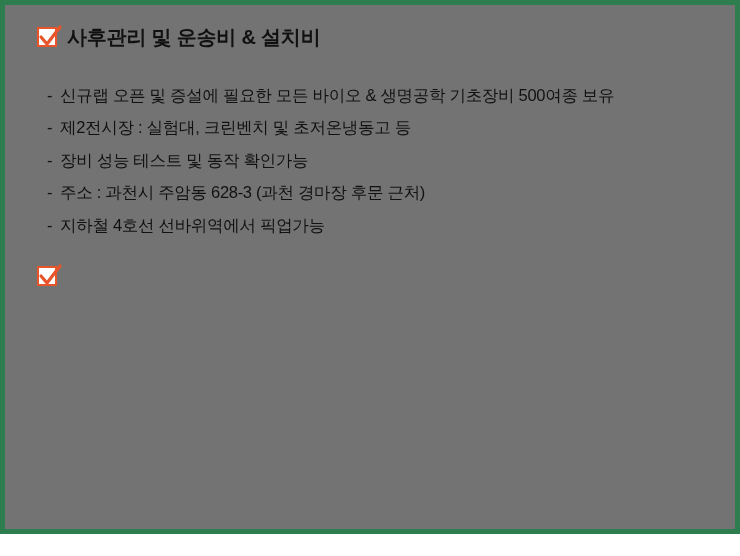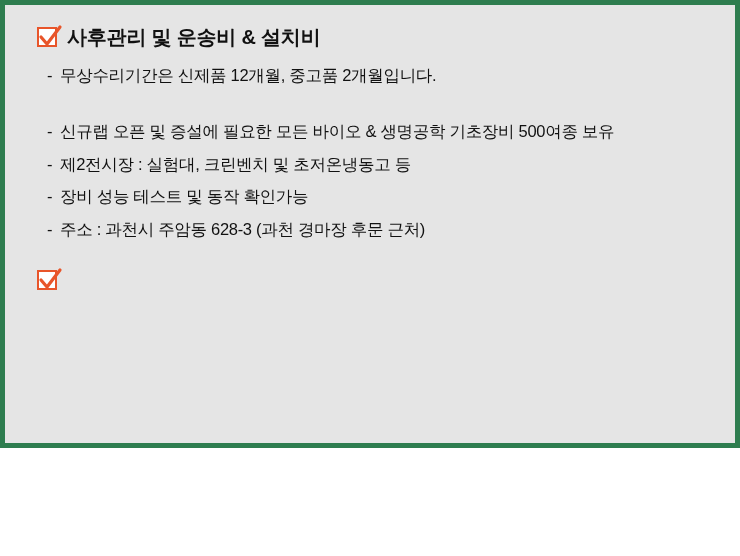--- a/index.html
+++ b/index.html
@@ -8,23 +8,23 @@
   }
   body {
     width: 740px;
     height: 556px;
     background: #ffffff;
     font-family: "Liberation Sans", sans-serif;
   }
   .page {
     box-sizing: border-box;
     width: 740px;
-    height: 448px;
+    height: 534px;
     border: 5px solid #2e7d4f;
-    background: #e5e5e5;
+    background: #737373;
     padding: 20px 24px 10px 24px;
     overflow: hidden;
   }
   .section {
     margin-bottom: 4px;
   }
   .section-head {
     display: flex;
     align-items: center;
     gap: 10px;
@@ -77,32 +77,32 @@
   <div class="section">
     <div class="section-head">
       <span class="check-icon">
         <svg width="26" height="26" viewBox="0 0 26 26">
           <path d="M4 13 L10 20 L23 3" stroke="#e8552a" stroke-width="3.2" fill="none" stroke-linecap="round" stroke-linejoin="round"></path>
         </svg>
       </span>
       <span class="section-title">사후관리 및 운송비 &amp; 설치비</span>
     </div>
     <div class="lines">
-      <div class="line"><span class="dash">-</span><span>무상수리기간은 신제품 12개월, 중고품 2개월입니다.</span></div>
     </div>
   </div>
 
   <div class="spacer-lg"></div>
 
   <div class="section">
     <div class="lines">
       <div class="line"><span class="dash">-</span><span>신규랩 오픈 및 증설에 필요한 모든 바이오 &amp; 생명공학 기초장비 500여종 보유</span></div>
       <div class="line"><span class="dash">-</span><span>제2전시장 : 실험대, 크린벤치 및 초저온냉동고 등</span></div>
       <div class="line"><span class="dash">-</span><span>장비 성능 테스트 및 동작 확인가능</span></div>
       <div class="line"><span class="dash">-</span><span>주소 : 과천시 주암동 628-3 (과천 경마장 후문 근처)</span></div>
+      <div class="line"><span class="dash">-</span><span>지하철 4호선 선바위역에서 픽업가능</span></div>
     </div>
   </div>
 
   <div class="spacer-lg"></div>
 
   <div class="section">
     <div class="section-head">
       <span class="check-icon">
         <svg width="26" height="26" viewBox="0 0 26 26">
           <path d="M4 13 L10 20 L23 3" stroke="#e8552a" stroke-width="3.2" fill="none" stroke-linecap="round" stroke-linejoin="round"></path>

